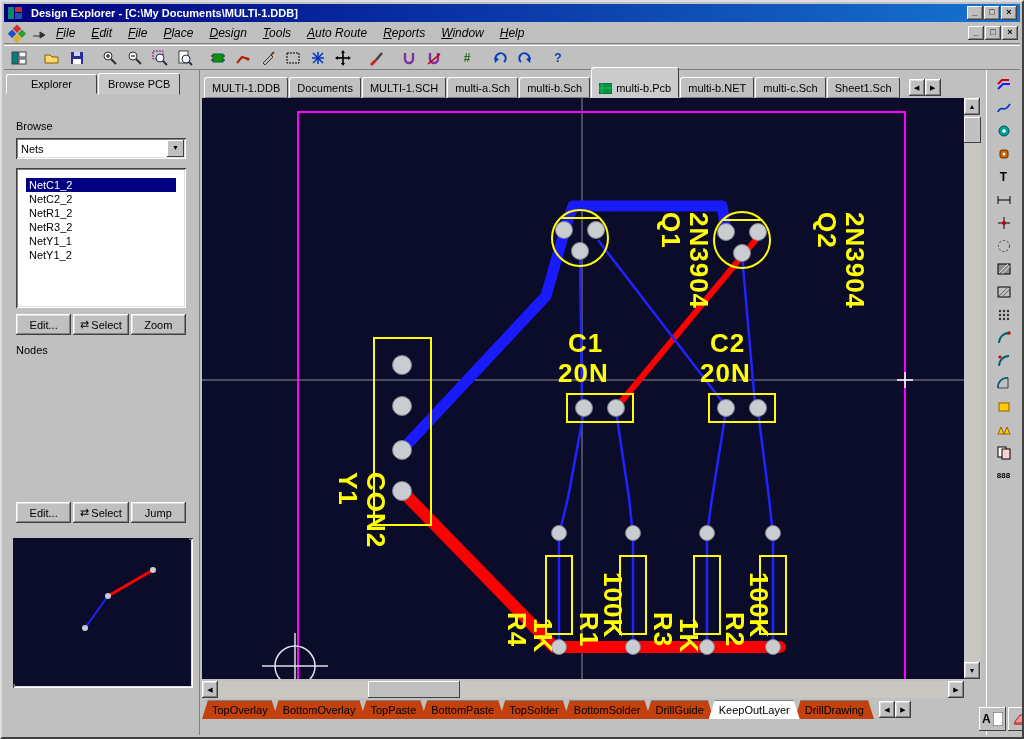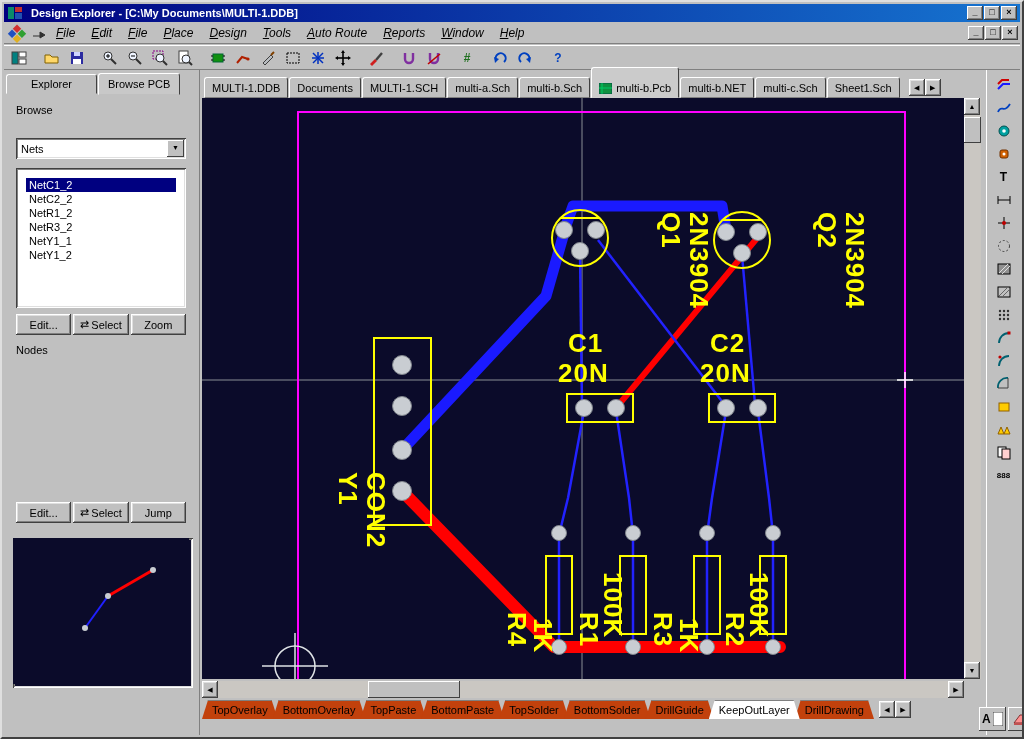--- a/index.html
+++ b/index.html
@@ -255,21 +255,21 @@
     <span class="tbtn">
         <span class="glyph" style="color:#0040c0">?</span>
       </span>
   </div>
 
   <div id="leftpanel">
     <div class="ptabs">
       <span class="ptab">Explorer</span>
       <span class="ptab active">Browse PCB</span>
     </div>
-    <span class="plabel" style="top:34px">Browse</span>
+    <span class="plabel" style="top:50px">Browse</span>
     <div class="combo sunken" style="top:68px">
       <span class="val">Nets</span>
       <span class="drop">▼</span>
     </div>
     <div class="listbox sunken" style="top:98px;height:140px">
       <div class="item selected">NetC1_2</div>
       <div class="item">NetC2_2</div>
       <div class="item">NetR1_2</div>
       <div class="item">NetR3_2</div>
       <div class="item">NetY1_1</div>

